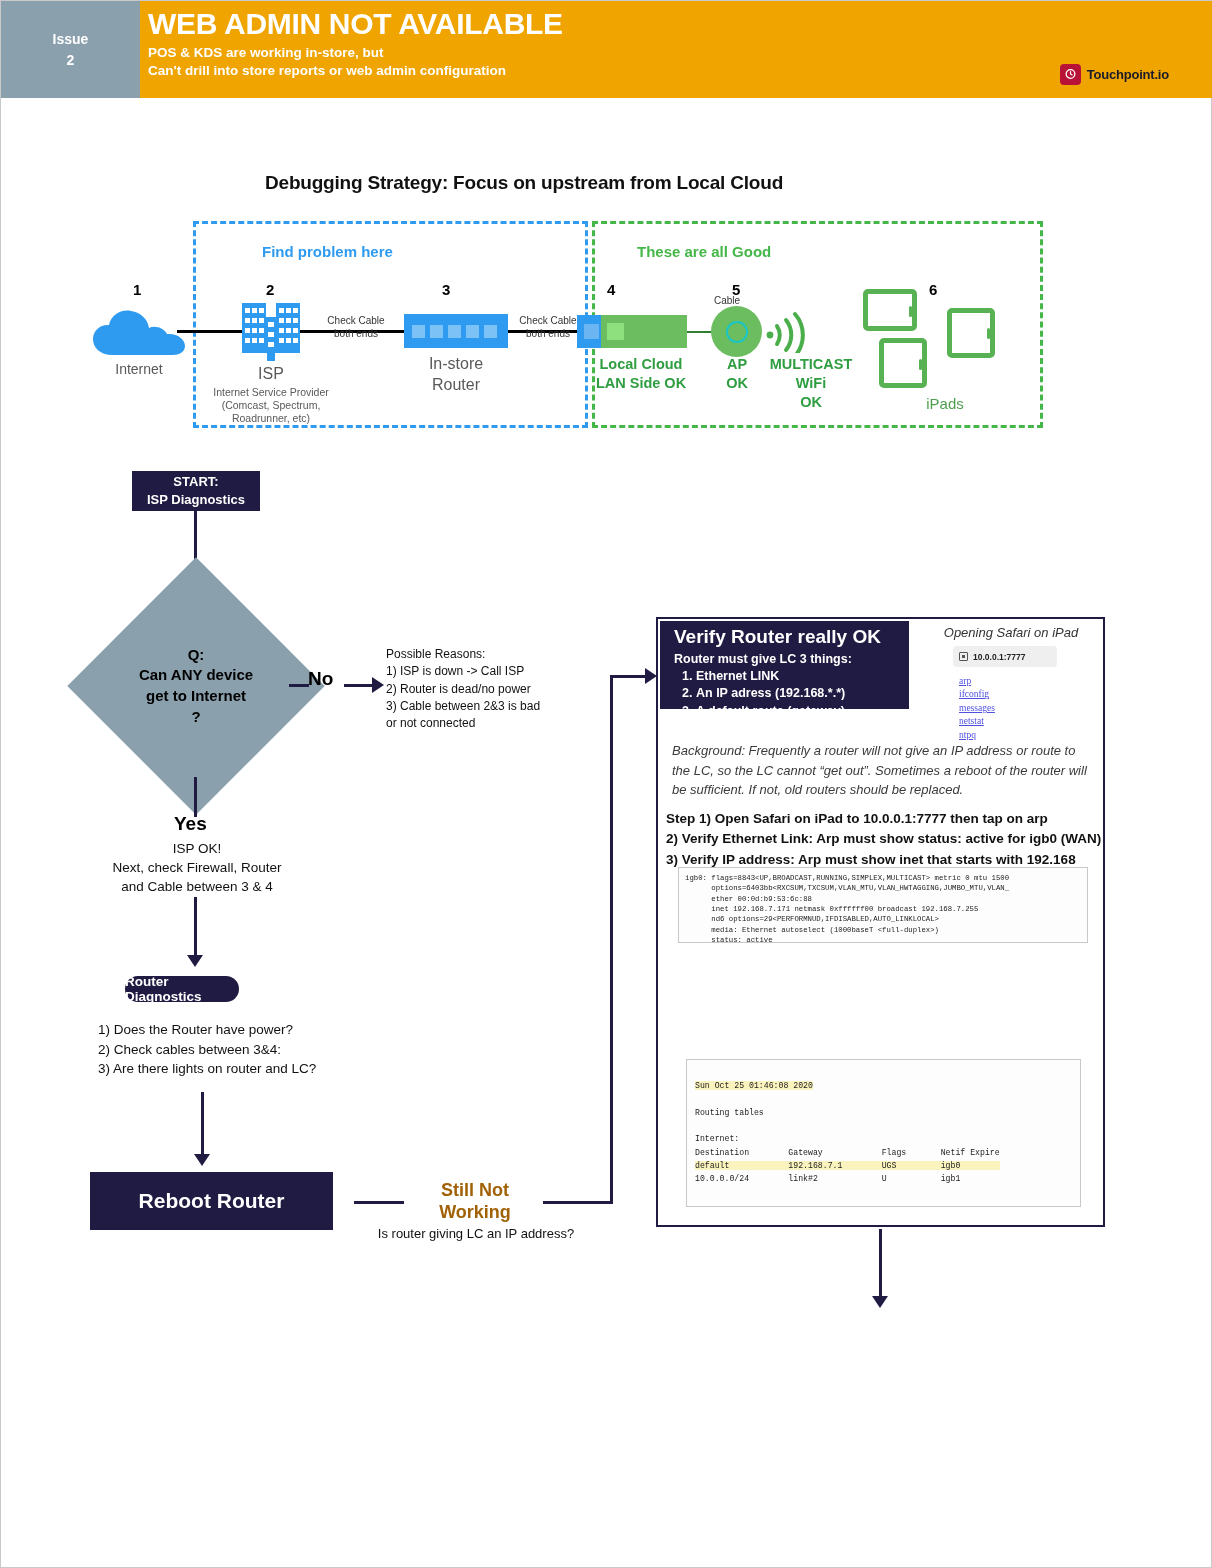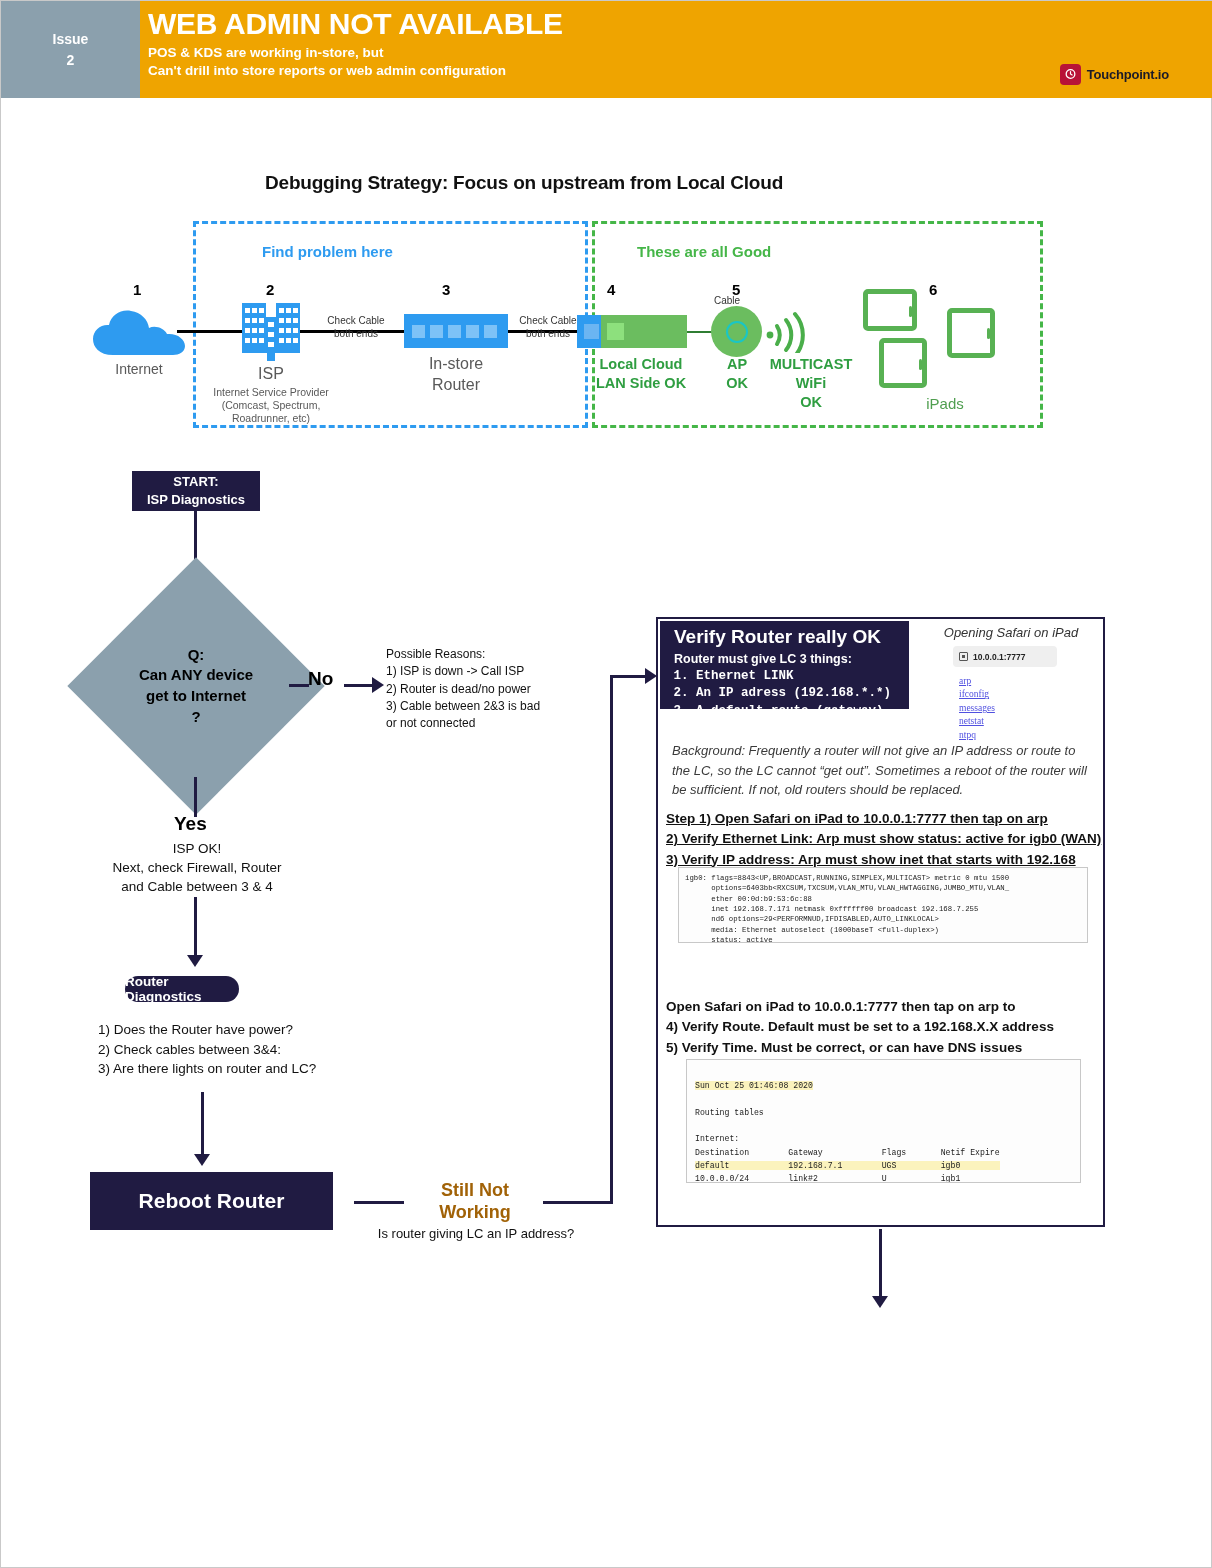--- a/index.html
+++ b/index.html
@@ -170,21 +170,21 @@
     position:absolute; left:655px; top:616px; width:449px; height:610px;
     background:#ffffff; border:2px solid #201b42;
   }
   .verify-head {
     position:absolute; left:2px; top:2px; width:249px; height:88px;
     background:#201b42; color:#fff; padding:6px 16px 0 14px;
   }
   .verify-title { font-size:19px; font-weight:bold; line-height:1.1; margin-bottom:3px; }
   .verify-sub { font-size:12.5px; font-weight:bold; line-height:1.38; }
   .verify-sub ol { margin:0; padding-left:22px; }
-  .verify-sub li { margin:0;font-family:Liberation Mono, monospace; }
+  .verify-sub li { margin:0; }
 
   .safari-cap {
     position:absolute; left:258px; top:6px; width:190px; text-align:center;
     font-size:13px; font-style:italic; color:#333;
   }
   .safari-box {
     position:absolute; left:295px; top:27px; width:104px; height:95px;
   }
   .safari-url {
     width:104px; height:21px; background:#efefef; border-radius:4px;
@@ -199,35 +199,35 @@
     display:block; font-size:9.5px; color:#5050e0; text-decoration:underline;
     line-height:1.42; font-family:"Liberation Serif", serif;
   }
 
   .bg-text {
     position:absolute; left:14px; top:122px; width:425px;
     font-size:13px; font-style:italic; color:#3a3a3a; line-height:1.5;
   }
   .steps1 {
     position:absolute; left:8px; top:190px; width:440px;
-    font-size:13.5px; font-weight:bold; color:#111; line-height:1.5;text-decoration:underline;
+    font-size:13.5px; font-weight:bold; color:#111; line-height:1.5;
   }
   .term {
     position:absolute; left:20px; top:248px; width:410px; height:76px;
     background:#fdfdfd; border:1px solid #c8c8c8;
     font-family:"Liberation Mono", monospace; font-size:7.3px;
     color:#222; line-height:1.42; padding:5px 6px; white-space:pre; overflow:hidden;
   }
   .hl { background:#fbf3bd; }
   .steps2 {
     position:absolute; left:8px; top:378px; width:440px;
     font-size:13.5px; font-weight:bold; color:#111; line-height:1.5;
   }
   .term2 {
-    position:absolute; left:28px; top:440px; width:395px; height:124px;
+    position:absolute; left:28px; top:440px; width:395px; height:148px;
     background:#fdfdfd; border:1px solid #c8c8c8;
     font-family:"Liberation Mono", monospace; font-size:8.2px;
     color:#222; line-height:1.62; padding:6px 8px; white-space:pre; overflow:hidden;
   }
 
   
   .call-box {
     position:absolute; left:654px; top:1315px; width:431px; height:100px;
     background:#464646; color:#fff;
     display:flex; flex-direction:column; align-items:center; justify-content:center;
@@ -486,25 +486,20 @@
     </div>
 
     <div class="term">igb0: flags=8843&lt;UP,BROADCAST,RUNNING,SIMPLEX,MULTICAST&gt; metric 0 mtu 1500
       options=6403bb&lt;RXCSUM,TXCSUM,VLAN_MTU,VLAN_HWTAGGING,JUMBO_MTU,VLAN_
       ether 00:0d:b9:53:6c:88
       inet 192.168.7.171 netmask 0xffffff00 broadcast 192.168.7.255
       nd6 options=29&lt;PERFORMNUD,IFDISABLED,AUTO_LINKLOCAL&gt;
       media: Ethernet autoselect (1000baseT &lt;full-duplex&gt;)
       status: active</div>
 
-    <div class="steps2">
-      <div>Open Safari on iPad to 10.0.0.1:7777 then tap on arp to</div>
-      <div>4) Verify Route.  Default must be set to a 192.168.X.X address</div>
-      <div>5) Verify Time.  Must be correct, or can have DNS issues</div>
-    </div>
 
     <div class="term2">
 <span class="hl">Sun Oct 25 01:46:08 2020</span>
 
 <span>Routing tables</span>
 
 <span>Internet:</span>
 <span>Destination        Gateway            Flags       Netif Expire</span>
 <span class="hl">default            192.168.7.1        UGS         igb0        </span>
 <span>10.0.0.0/24        link#2             U           igb1</span>

